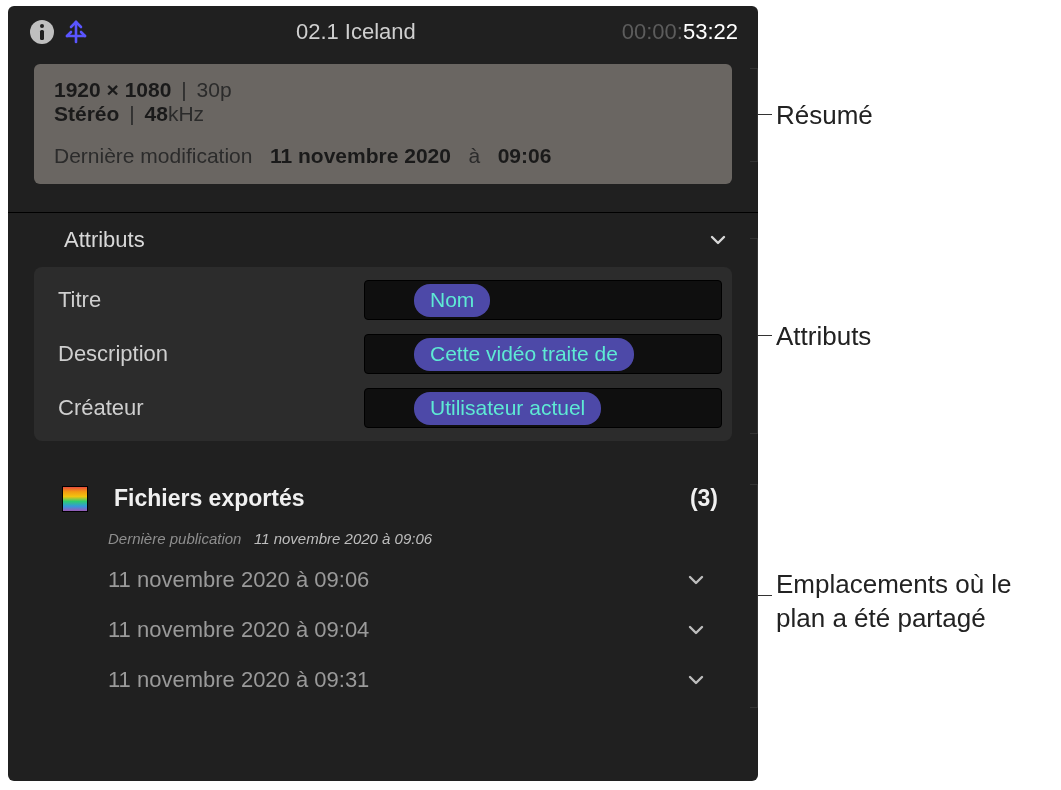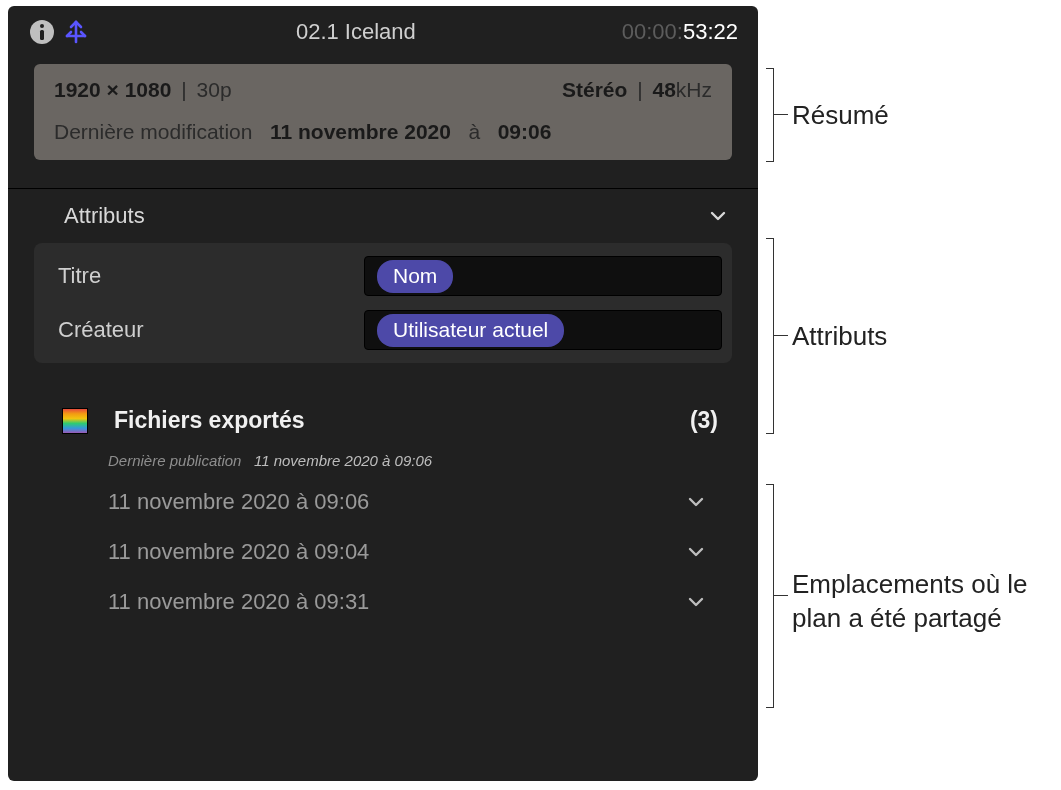--- a/index.html
+++ b/index.html
@@ -46,21 +46,21 @@
 
   
   .summary {
     margin: 6px 26px 0 26px;
     background: #6a6662;
     border-radius: 6px;
     padding: 14px 20px 16px 20px;
     color: #1a1a1a;
     font-size: 21px;
   }
-  .summary-row1 { display:flex; justify-content:space-between; align-items:baseline; }
+  .summary-row1 { display:flex; justify-content:space-between; align-items:baseline;flex-direction:column; }
   .summary .dim { color:#2b2b2b; }
   .summary .sep { color:#2b2b2b; margin:0 4px; }
   .summary-row2 { margin-top: 18px; font-size: 21px; color:#1a1a1a; }
 
   
   .divider { height:1px; background:#000; margin: 28px 0 0 0; }
 
   
   .attr-header {
     display:flex; align-items:center; justify-content:space-between;
@@ -93,25 +93,26 @@
     background:#0f0f0f;
     border:1px solid #000;
     border-radius:4px;
     height:40px;
     display:flex;
     align-items:center;
     padding-left:12px;
   }
   .token {
     background:#4d49a8;
-    color:#ffffff;
+    color:#5eead4;
     font-size:21px;
     padding: 4px 16px 5px 16px;
     border-radius:16px;
     white-space:nowrap;
+    margin-left:37px;
   }
 
   
   .exported {
     margin: 40px 30px 0 30px;
   }
   .exported-header {
     display:flex;
     align-items:center;
     gap: 26px;
@@ -146,21 +147,21 @@
     align-items:center;
     justify-content:space-between;
     padding: 12px 22px 12px 70px;
     font-size:22px;
     color:#9a9a9a;
   }
 
   
   .callouts {
     position:absolute;
-    left: 762px;
+    left: 746px;
     top: 6px;
     width: 300px;
     height: 775px;
   }
   .callout-line {
     position:absolute;
     border-top:1px solid #333;
     border-bottom:1px solid #333;
     border-right:1px solid #333;
     left:4px;
@@ -242,20 +243,26 @@
   </div>
 
   <div class="attr-table">
     <div class="attr-row">
       <div class="attr-label">Titre</div>
       <div class="attr-input">
         <span class="token">Nom</span>
       </div>
     </div>
     <div class="attr-row">
+      <div class="attr-label">Description</div>
+      <div class="attr-input">
+        <span class="token">Cette vidéo traite de</span>
+      </div>
+    </div>
+    <div class="attr-row">
       <div class="attr-label">Créateur</div>
       <div class="attr-input">
         <span class="token">Utilisateur actuel</span>
       </div>
     </div>
   </div>
 
   <div class="exported">
     <div class="exported-header">
       <div class="film-icon"></div>

